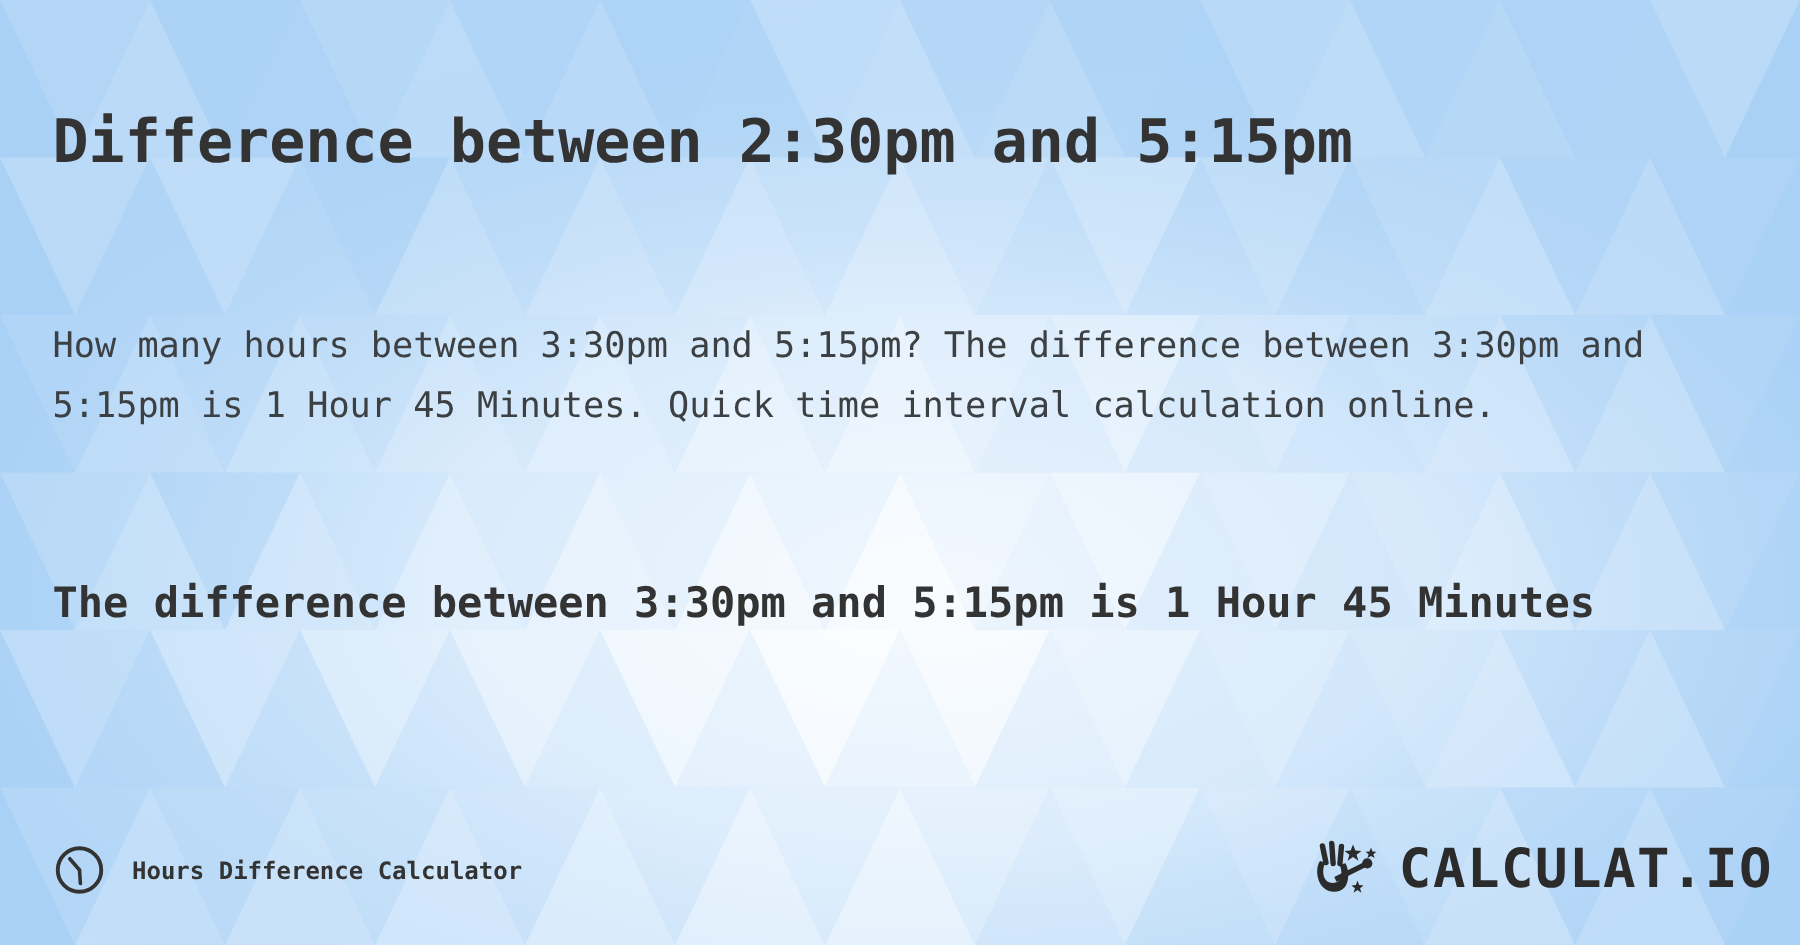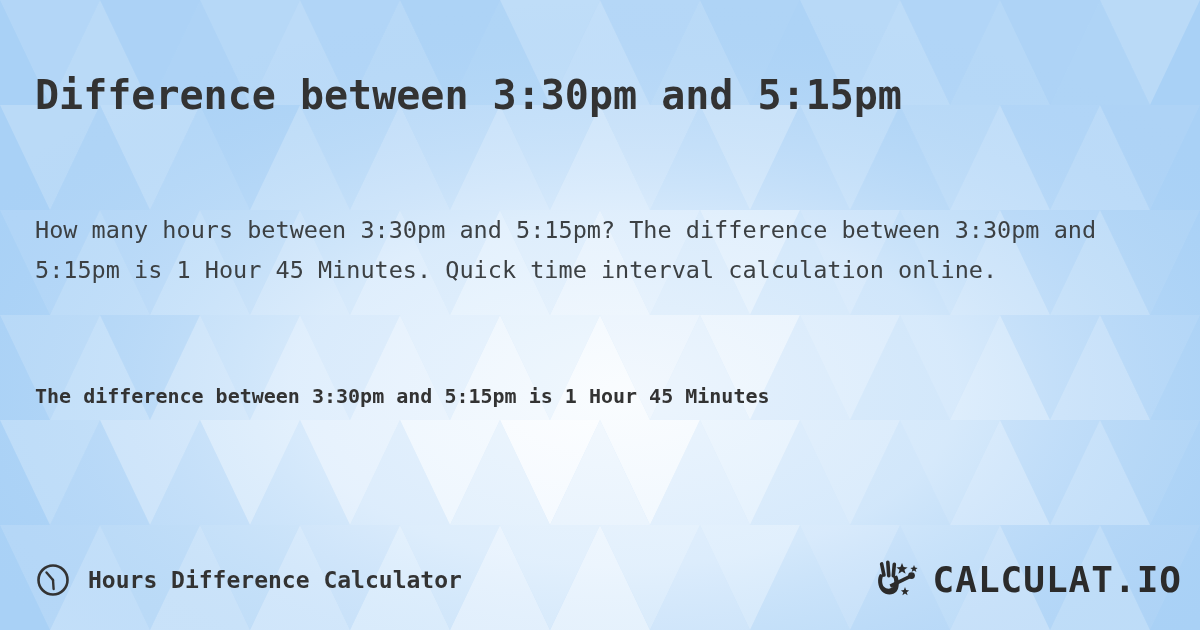--- a/index.html
+++ b/index.html
@@ -61,21 +61,21 @@
     color: #3c4043;
   }
 
   .result-heading {
     position: absolute;
     left: 35px;
     top: 355px;
     width: 1100px;
     font-family: "DejaVu Sans Mono", monospace;
     font-weight: bold;
-    font-size: 20px;
+    font-size: 28px;
     line-height: 48px;
     color: #333333;
   }
 
   
   .footer {
     position: absolute;
     left: 0;
     top: 550px;
     width: 1200px;
@@ -95,21 +95,21 @@
     display: block;
     width: 34px;
     height: 34px;
     flex: 0 0 auto;
   }
 
   .footer-label {
     margin-left: 18px;
     font-family: "DejaVu Sans Mono", monospace;
     font-weight: bold;
-    font-size: 23px;
+    font-size: 16px;
     color: #333333;
     white-space: nowrap;
   }
 
   .brand {
     position: absolute;
     right: 18px;
     top: 0;
     height: 60px;
     display: flex;
@@ -296,21 +296,21 @@
       <polygon points="1000,525 1100,525 1050,630" fill="#ffffff" opacity="0.10"></polygon>
       <polygon points="1050,630 1150,630 1100,525" fill="#ffffff" opacity="0.26"></polygon>
       <polygon points="1100,525 1200,525 1150,630" fill="#ffffff" opacity="0.06"></polygon>
     </g>
 
     <rect x="0" y="0" width="1200" height="630" fill="url(#glow)" opacity="0.55"></rect>
   </svg>
 
   <div id="content">
 
-    <h1 class="page-title">Difference between 3:30pm and 5:15pm</h1>
+    <h1 class="page-title">Difference between 2:30pm and 5:15pm</h1>
 
     <p class="intro">How many hours between 3:30pm and 5:15pm? The difference between 3:30pm and 5:15pm is 1 Hour 45 Minutes. Quick time interval calculation online.</p>
 
     <h2 class="result-heading">The difference between 3:30pm and 5:15pm is 1 Hour 45 Minutes</h2>
 
     <div class="footer">
 
       <div class="footer-left">
         <svg class="clock-icon" viewBox="0 0 34 34" aria-hidden="true">
           <circle cx="17" cy="17" r="14.5" fill="none" stroke="#333333" stroke-width="2.6"></circle>

